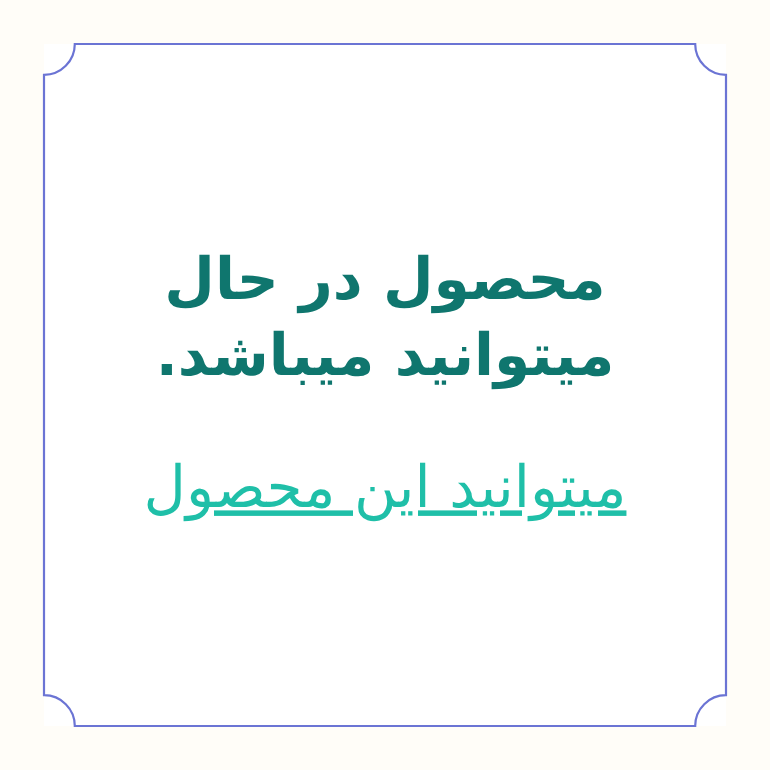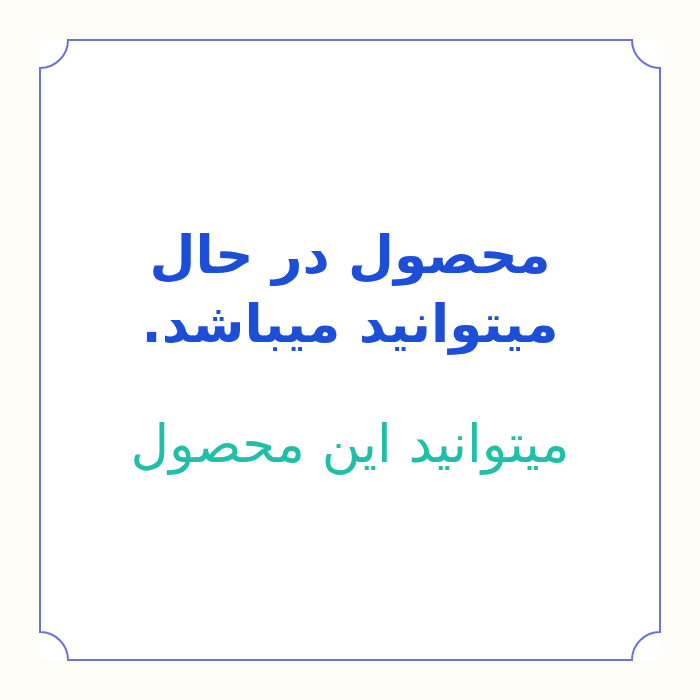--- a/index.html
+++ b/index.html
@@ -56,34 +56,35 @@
   }
 
   .msg-block {
     width: 100%;
     text-align: center;
     direction: rtl;
     unicode-bidi: isolate;
   }
 
   .msg-primary {
-    color: #1d4ed8;
+    color: #0f766e;
     font-weight: 700;
     font-size: 53px;
     line-height: 1.30;
     letter-spacing: -0.5px;
     margin-bottom: 0;
   }
 
   .msg-secondary {
     color: #1fbfa8;
     font-weight: 400;
     font-size: 53px;
     line-height: 1.30;
     letter-spacing: -0.5px;
+    text-decoration: underline;
   }
 
   .msg-line {
     display: block;
     white-space: nowrap;
   }
 
   .block-gap {
     height: 52px;
   }

